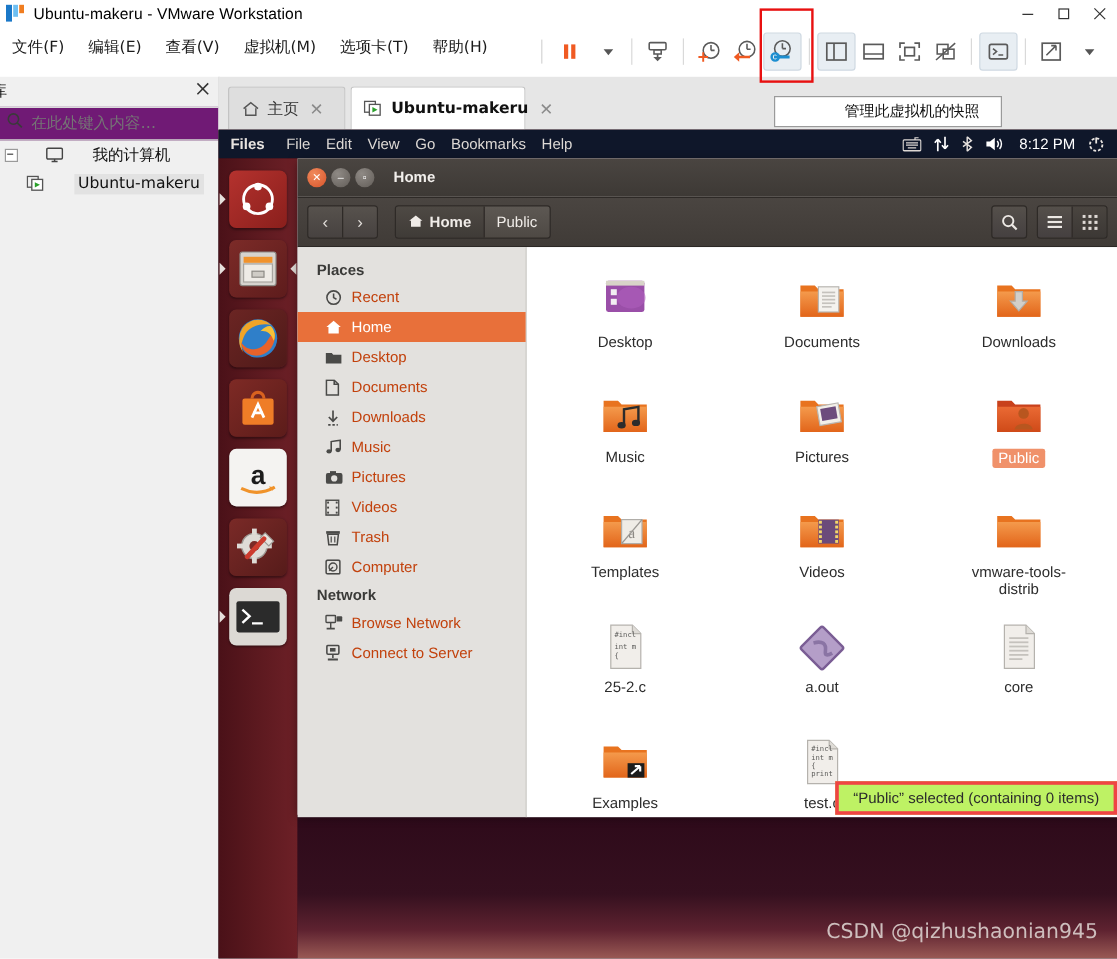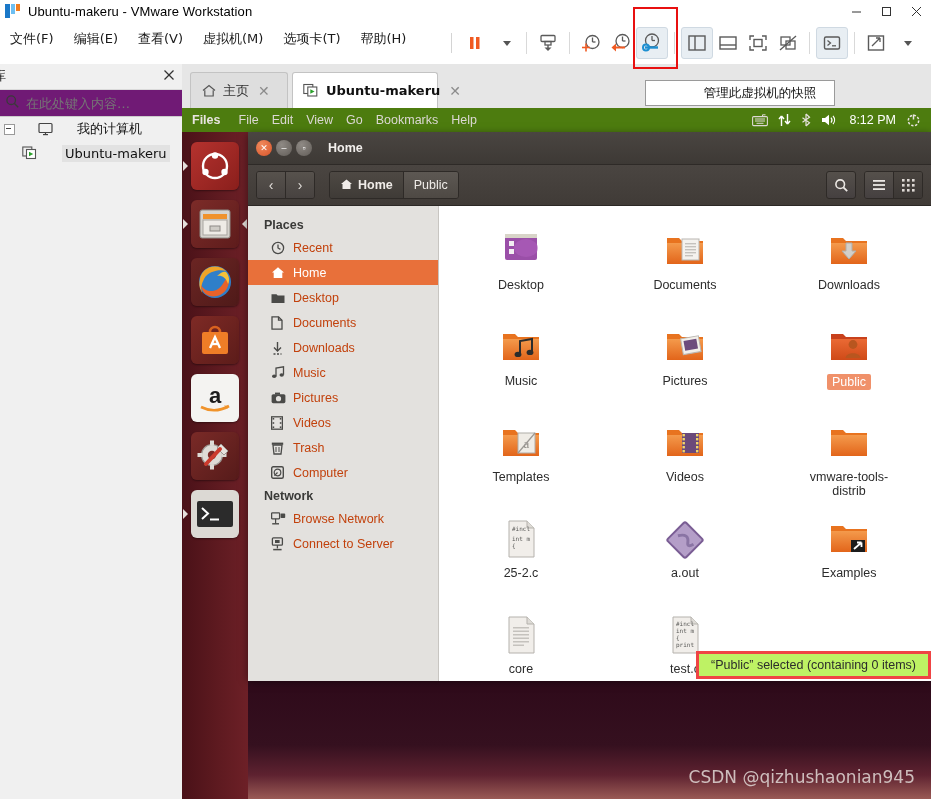--- a/index.html
+++ b/index.html
@@ -125,21 +125,21 @@
   .tab.active .tab-label { font-weight: bold; color: #111; }
   .tab-close { margin-left: 9px; color: #8b8b8b; font-size: 14px; line-height: 1; }
 
   
   .vm-screen {
     position: absolute; left: 182px; top: 108px; width: 749px; height: 691px;
     overflow: hidden; background: #2c0a18;
   }
   .ubuntu-panel {
     position: absolute; left: 0; top: 0; width: 749px; height: 24px;
-    background: #4d7c0f; display: flex; align-items: center;
+    background: #0f172a; display: flex; align-items: center;
     color: #e8e4e0;
   }
   .panel-appname { font-weight: bold; font-size: 12.5px; margin-left: 10px; margin-right: 18px; }
   .panel-menu { font-size: 12.5px; margin-right: 13px; color: #dcd8d4; }
   .panel-right { position: absolute; right: 0; top: 0; height: 24px; display: flex; align-items: center; }
   .panel-ic { margin-right: 10px; display: flex; align-items: center; }
   .panel-clock { font-size: 12.5px; color: #ffffff; margin-right: 10px; }
 
   
   .launcher {
@@ -973,20 +973,38 @@
                     <rect x="9" y="9" width="26" height="26" rx="2" fill="#b49ec8" stroke="#7a5d94" stroke-width="2"></rect>
                     <path d="M14 24 Q20 14 26 22 Q29 26 31 19" fill="none" stroke="#8a74a4" stroke-width="3"></path>
                   </g>
                 </svg>
               </span>
               <span class="fname">a.out</span>
             </div>
 
             <div class="fitem">
               <span class="ficon">
+                <svg width="36" height="42" viewBox="0 0 36 42">
+                  <path d="M6 3 H24 L31 10 V39 H6 Z" fill="#f1eeea" stroke="#b5b2ad"></path>
+                  <path d="M24 3 V10 H31" fill="#dedbd6" stroke="#b5b2ad"></path>
+                  <g fill="#c5c2bd">
+                      <rect x="10" y="13" width="16" height="1.5"></rect>
+                      <rect x="10" y="16.5" width="16" height="1.5"></rect>
+                      <rect x="10" y="20" width="16" height="1.5"></rect>
+                      <rect x="10" y="23.5" width="16" height="1.5"></rect>
+                      <rect x="10" y="27" width="16" height="1.5"></rect>
+                      <rect x="10" y="30.5" width="11" height="1.5"></rect>
+                    </g>
+                </svg>
+              </span>
+              <span class="fname">core</span>
+            </div>
+
+            <div class="fitem">
+              <span class="ficon">
                 <svg width="46" height="42" viewBox="0 0 46 42">
                   <path d="M5 8 H17 L20 11 H41 V34 H5 Z" fill="#e8731f"></path>
                   <path d="M5 13 H41 V34 H5 Z" fill="url(#og9)"></path>
                   <defs>
                       <linearGradient id="og9" x1="0" y1="0" x2="0" y2="1">
                         <stop offset="0" stop-color="#f49a4c"></stop>
                         <stop offset="1" stop-color="#e2651a"></stop>
                       </linearGradient>
                     </defs>
                   <rect x="25" y="22" width="14" height="12" fill="#1c1c1c"></rect>
@@ -994,38 +1012,20 @@
                 </svg>
               </span>
               <span class="fname">Examples</span>
             </div>
 
             <div class="fitem">
               <span class="ficon">
                 <svg width="36" height="42" viewBox="0 0 36 42">
                   <path d="M6 3 H24 L31 10 V39 H6 Z" fill="#f1eeea" stroke="#b5b2ad"></path>
                   <path d="M24 3 V10 H31" fill="#dedbd6" stroke="#b5b2ad"></path>
-                  <g fill="#c5c2bd">
-                      <rect x="10" y="13" width="16" height="1.5"></rect>
-                      <rect x="10" y="16.5" width="16" height="1.5"></rect>
-                      <rect x="10" y="20" width="16" height="1.5"></rect>
-                      <rect x="10" y="23.5" width="16" height="1.5"></rect>
-                      <rect x="10" y="27" width="16" height="1.5"></rect>
-                      <rect x="10" y="30.5" width="11" height="1.5"></rect>
-                    </g>
-                </svg>
-              </span>
-              <span class="fname">core</span>
-            </div>
-
-            <div class="fitem">
-              <span class="ficon">
-                <svg width="36" height="42" viewBox="0 0 36 42">
-                  <path d="M6 3 H24 L31 10 V39 H6 Z" fill="#f1eeea" stroke="#b5b2ad"></path>
-                  <path d="M24 3 V10 H31" fill="#dedbd6" stroke="#b5b2ad"></path>
                   <text x="9" y="12" font-size="6" fill="#5a5a58" font-family="'DejaVu Sans Mono',monospace">#incl</text>
                   <text x="9" y="19" font-size="6" fill="#5a5a58" font-family="'DejaVu Sans Mono',monospace">int m</text>
                   <text x="9" y="26" font-size="6" fill="#5a5a58" font-family="'DejaVu Sans Mono',monospace">{</text>
                   <text x="9" y="33" font-size="6" fill="#5a5a58" font-family="'DejaVu Sans Mono',monospace">print</text>
                 </svg>
               </span>
               <span class="fname">test.c</span>
             </div>
 
           </div>

